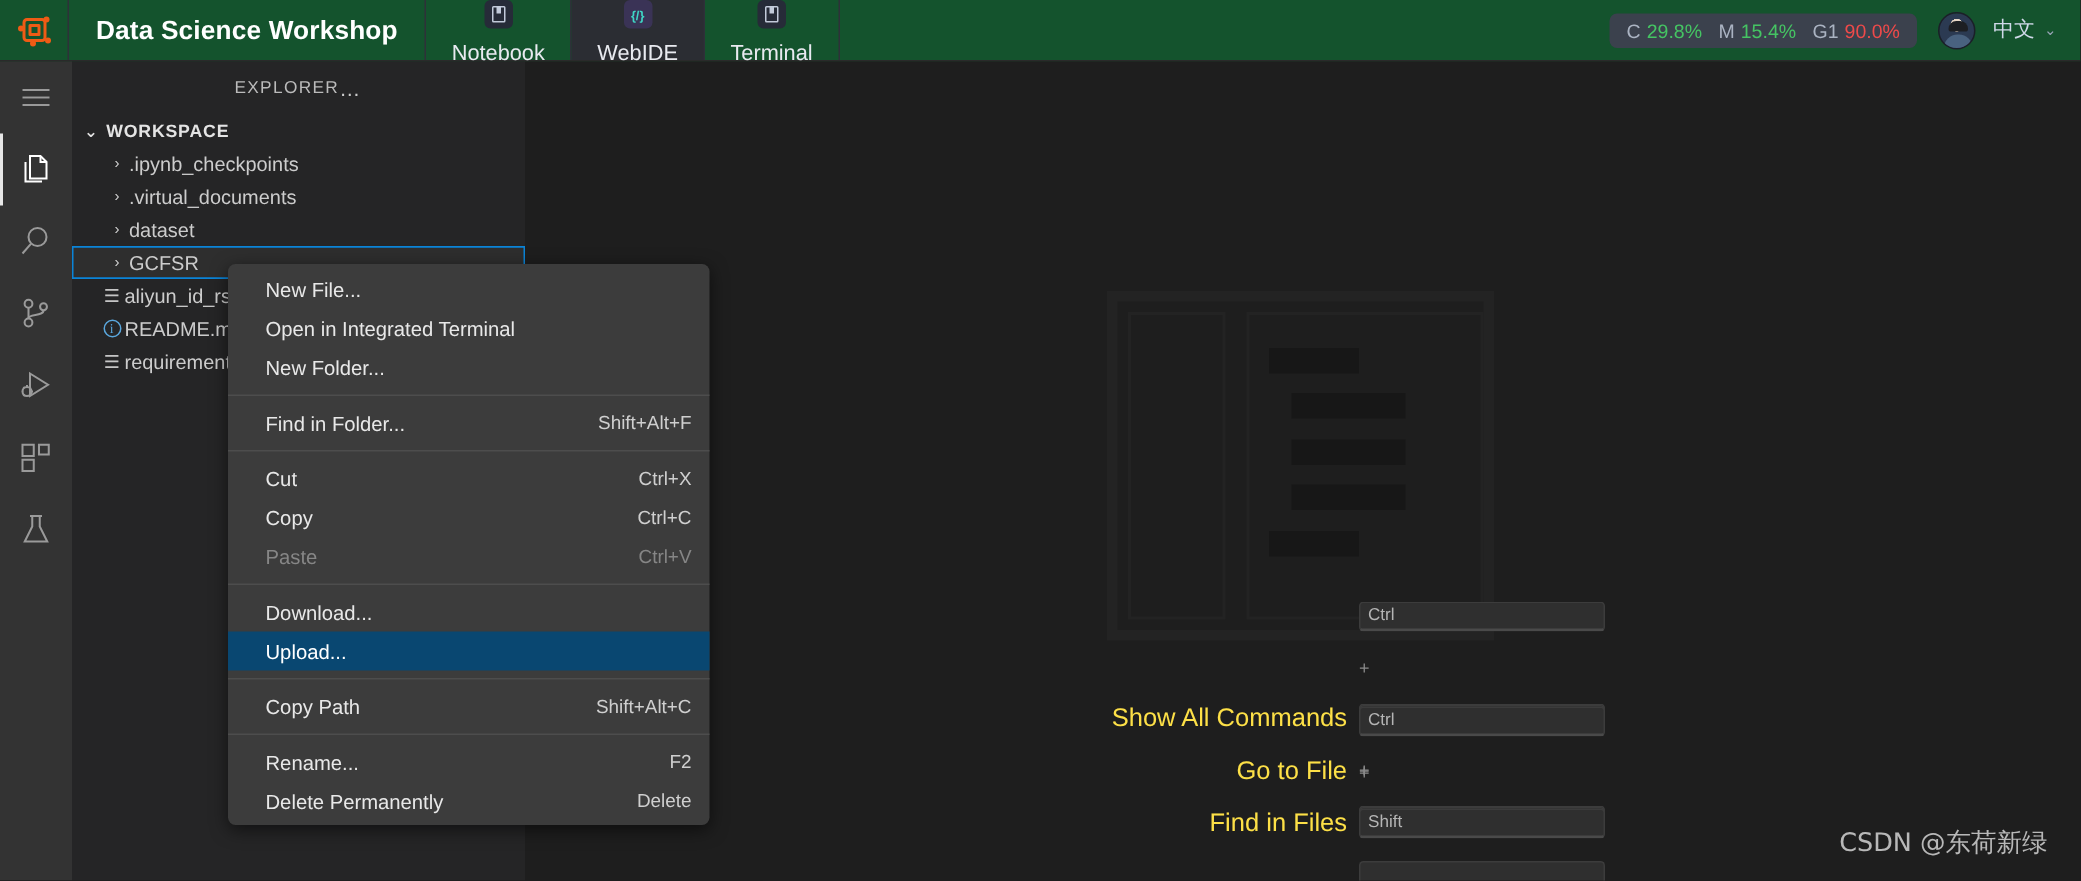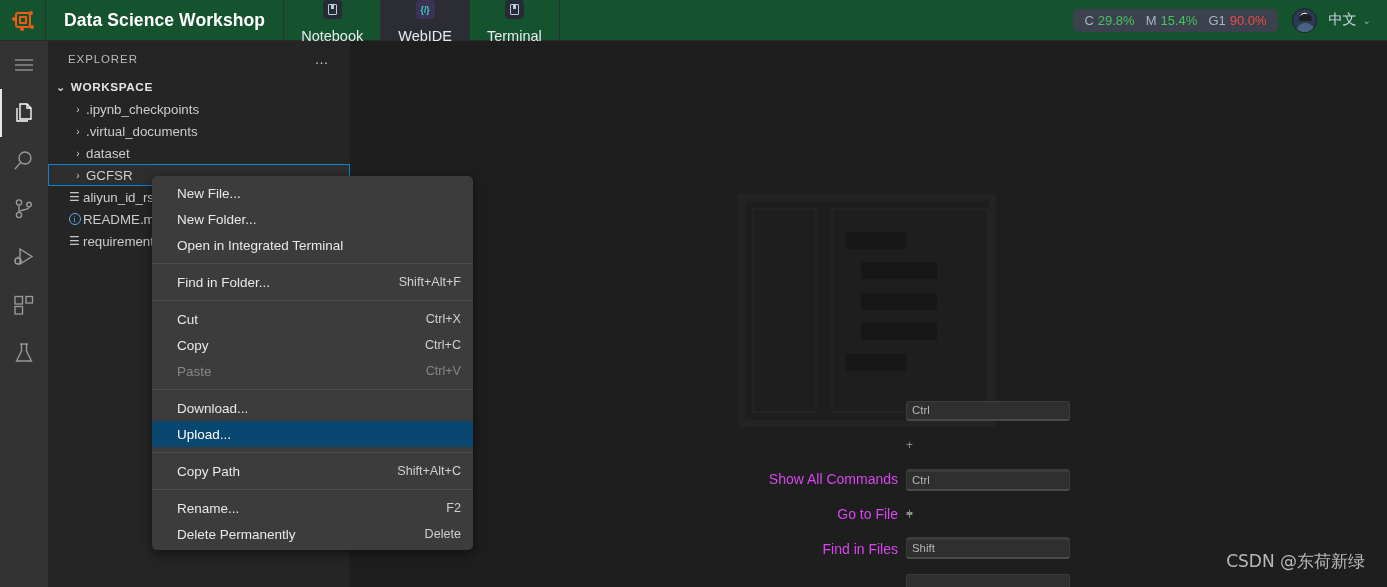--- a/index.html
+++ b/index.html
@@ -129,21 +129,21 @@
   }
   .act-item.active svg { stroke: #ffffff; }
 
   
   .sidebar {
     position: absolute; top: 41px; left: 48px;
     width: 302px; height: 546px;
     background: #252526;
   }
   .side-head {
-    height: 35px; display: flex; align-items: center; justify-content: space-between;
+    height: 35px; display: flex; align-items: center; justify-content: center;
     padding: 0 20px 0 20px;
     font-size: 11.5px; letter-spacing: .9px; color: #bbbbbb; text-transform: uppercase;
   }
   .dots { letter-spacing: 1.6px; font-size: 14px; color: #cccccc; cursor: pointer; }
   .tree-root {
     height: 22px; display: flex; align-items: center; gap: 5px;
     padding-left: 8px;
     font-size: 11.8px; font-weight: bold; color: #e4e4e4; letter-spacing: .55px;
     cursor: pointer;
   }
@@ -197,21 +197,21 @@
   .wm-b4 { left: 116px; top: 122px; width: 76px; }
   .wm-b5 { left: 101px; top: 153px; width: 60px; }
 
   .shortcuts {
     position: absolute; left: 0; top: 420px; width: 720px;
   }
   .sc-row {
     display: flex; align-items: center; justify-content: flex-end;
     gap: 8px; height: 35px;
   }
-  .sc-label { font-size: 14px; color: #d946ef; }
+  .sc-label { font-size: 17px; color: #fde047; }
   .sc-keys { display: flex; gap: 17px; width: 164px; flex-direction: column; }
   .key {
     background: #2f2f2f;
     border: 1px solid #3c3c3c;
     border-bottom: 2px solid #4a4a4a;
     border-radius: 3px;
     padding: 1px 5px;
     font-size: 11.4px; color: #b5b5b5;
     line-height: 15px;
   }
@@ -471,25 +471,25 @@
     <div class="csdn">CSDN @东荷新绿</div>
   </div>
 
   <div class="ctx">
 
     <div class="ctx-item">
       <span>New File...</span>
       <span class="kb"></span>
     </div>
     <div class="ctx-item">
+      <span>Open in Integrated Terminal</span>
+      <span class="kb"></span>
+    </div>
+    <div class="ctx-item">
       <span>New Folder...</span>
-      <span class="kb"></span>
-    </div>
-    <div class="ctx-item">
-      <span>Open in Integrated Terminal</span>
       <span class="kb"></span>
     </div>
 
     <div class="ctx-sep"></div>
 
     <div class="ctx-item">
       <span>Find in Folder...</span>
       <span class="kb">Shift+Alt+F</span>
     </div>
 

